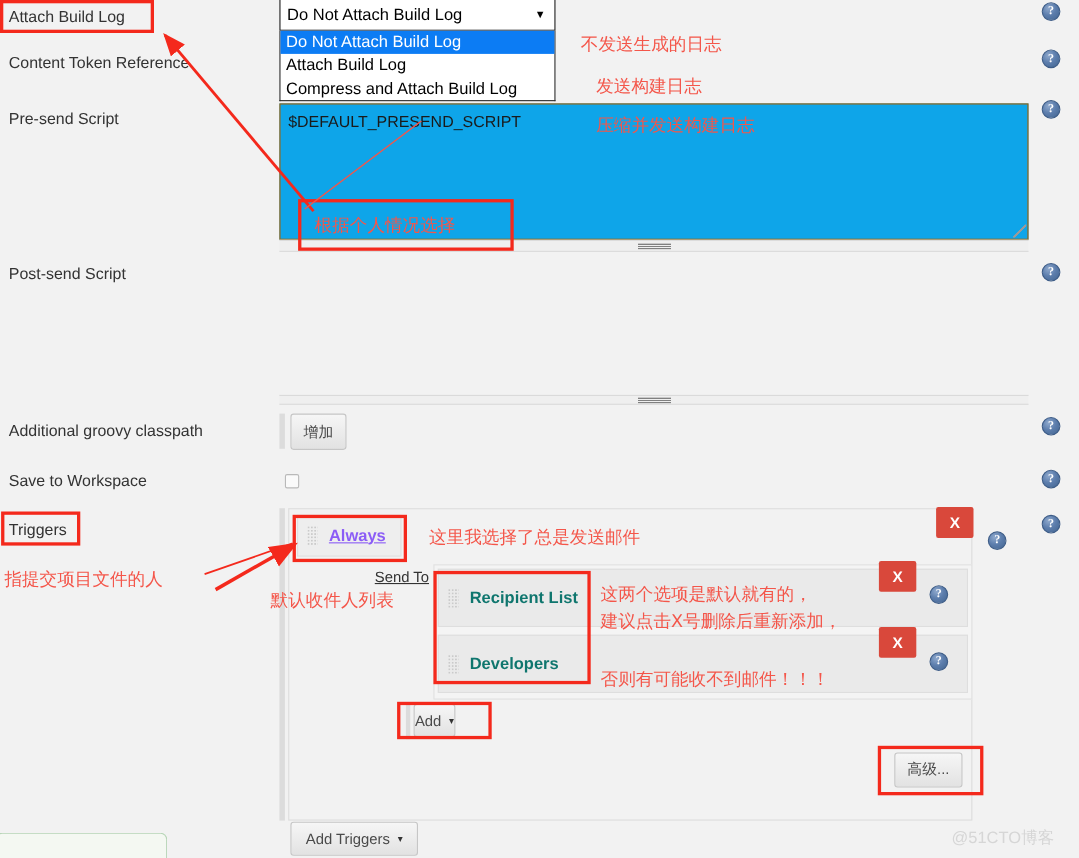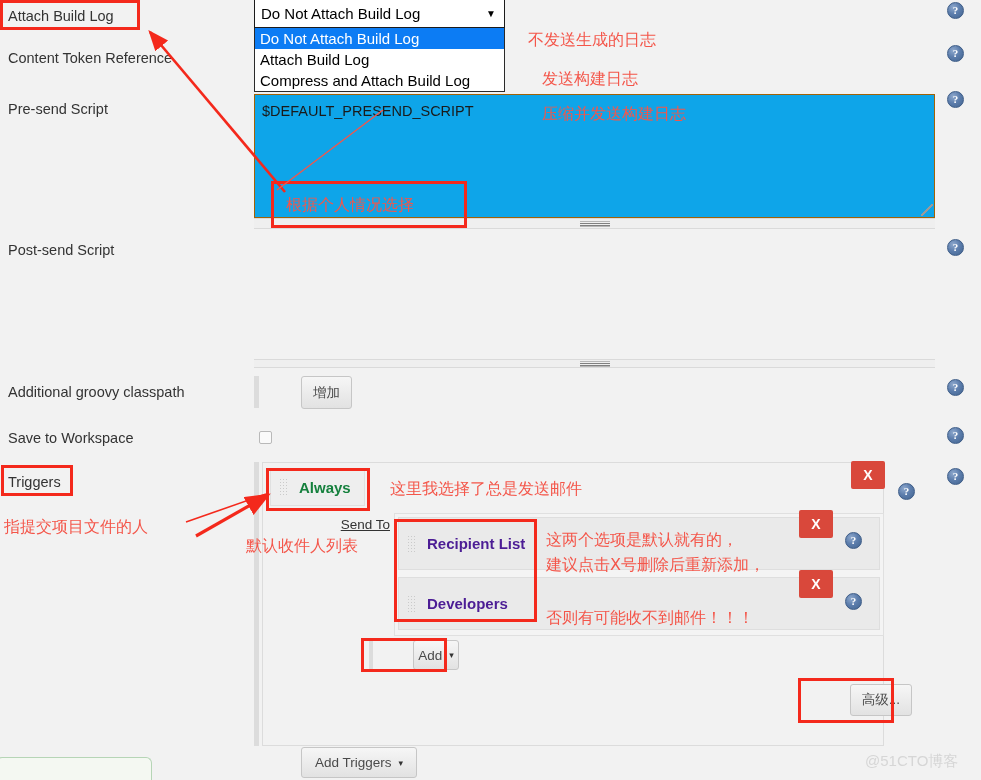--- a/index.html
+++ b/index.html
@@ -109,21 +109,20 @@
     border: 1px solid #c6c6c6;
     border-radius: 3px;
     font-size: 13.5px;
     color: #4a4a4a;
     display: flex;
     align-items: center;
     justify-content: center;
     padding: 4px 10px;
     cursor: pointer;
     white-space: nowrap;
-    margin-left: 37px;
   }
   .btn .caret {
     margin-left: 7px;
     font-size: 9px;
     color: #333;
   }
 
   
   .checkbox {
     position: absolute;
@@ -163,21 +162,22 @@
     border: 1px solid #dcdcdc;
   }
   .trig-header {
     position: absolute;
     background: #eeeeee;
     border: 1px solid #e0e0e0;
     display: flex;
     align-items: center;
     font-size: 15px;
     font-weight: bold;
-    color: #15803d;
+    color: #8b5cf6;
+    text-decoration: underline;
   }
   .drag-dots {
     width: 10px; height: 18px;
     margin: 0 10px 0 8px;
     background-image:
       radial-gradient(#c8c8c8 40%, transparent 41%);
     background-size: 3px 3px;
     opacity: .95;
   }
   .sendto-label {
@@ -187,21 +187,21 @@
     text-align: right;
   }
   .recipient-row {
     position: absolute;
     background: #eaeaea;
     border: 1px solid #dedede;
     display: flex;
     align-items: center;
     font-size: 15px;
     font-weight: bold;
-    color: #4c1d95;
+    color: #0f766e;
   }
   .recipient-panel {
     position: absolute;
     background: #f4f4f4;
     border: 1px solid #e0e0e0;
   }
 
   
   .xbtn {
     position: absolute;
@@ -330,21 +330,21 @@
 
   <div class="recipient-row" style="left:398px; top:577px; width:482px; height:53px;">
     <span class="drag-dots"></span>
     <span>Developers</span>
   </div>
   <div class="xbtn" style="left:799px; top:570px;">
     <span>X</span>
   </div>
 
   <div class="vbar" style="left:369px; top:640px; height:32px; width:4px;"></div>
-  <div class="btn" style="left:376px; top:640px; width:46px; height:30px;">
+  <div class="btn" style="left:376px; top:640px; width:38px; height:30px;">
     <span>Add</span>
     <span class="caret">▾</span>
   </div>
 
   <div class="btn" style="left:813px; top:684px; width:62px; height:32px;">
     <span>高级...</span>
   </div>
 
   <div class="btn" style="left:264px; top:747px; width:116px; height:31px;">
     <span>Add Triggers</span>

